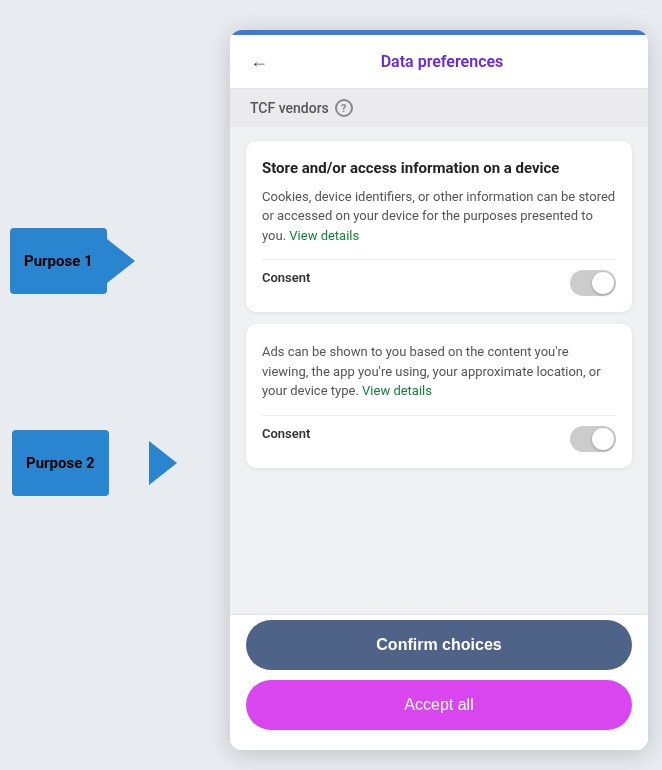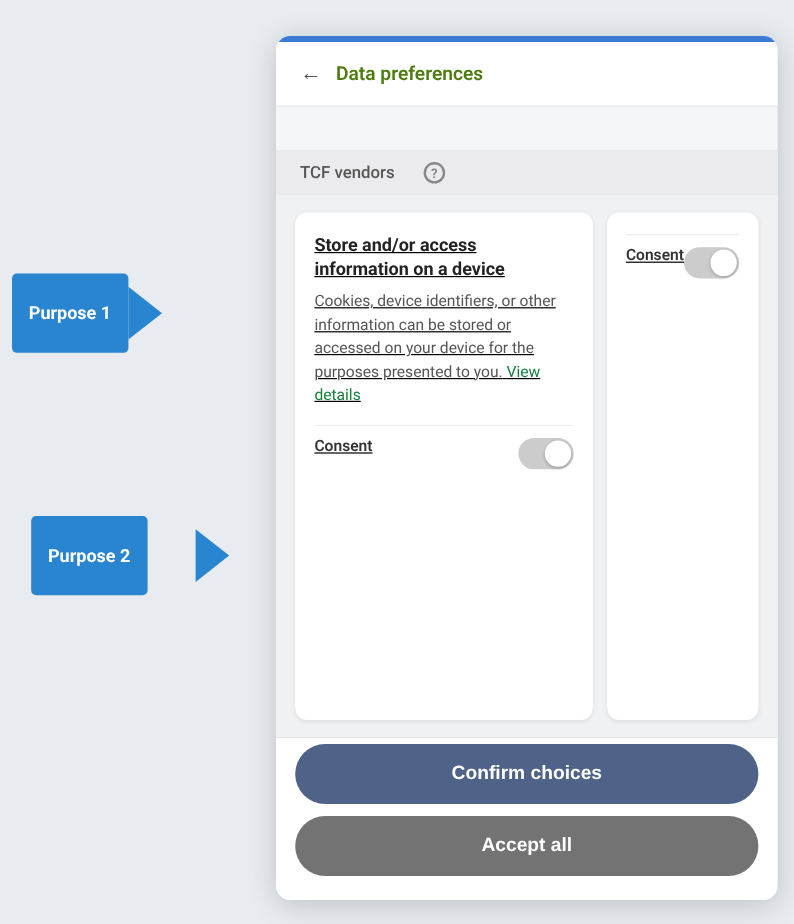--- a/index.html
+++ b/index.html
@@ -32,27 +32,27 @@
       z-index: 10;
     }
 
     .arrow-label-1 {
       top: 228px;
       left: 10px;
     }
 
     .arrow-label-2 {
       top: 430px;
-      left: 26px;
+      left: 12px;
       gap: 40px;
     }
 
     .arrow-box {
       background: #2a85d0;
-      color: #ffffff;
+      color: #000000;
       font-weight: bold;
       font-size: 15px;
       padding: 24px 14px;
       border-radius: 4px;
       white-space: nowrap;
       position: relative;
       z-index: 2;
     }
 
     .arrow-triangle {
@@ -104,35 +104,35 @@
       padding: 0;
       display: flex;
       align-items: center;
       color: #555;
       font-size: 18px;
       margin-right: 12px;
     }
 
     .modal-title {
       flex: 1;
+      text-align: center;
       font-size: 16px;
       font-weight: 600;
-      color: #4d7c0f;
+      color: #6d28d9;
       padding-right: 24px;
     }
 
     
     .section-header {
       background: #ebebed;
       padding: 10px 20px;
       display: flex;
       align-items: center;
-      gap: 24px;
-      flex-shrink: 0;
-      margin-top: 36px;
+      gap: 6px;
+      flex-shrink: 0;
     }
 
     .section-header-text {
       font-size: 14px;
       color: #555;
       font-weight: 500;
     }
 
     .help-icon {
       width: 18px;
@@ -148,25 +148,24 @@
       flex-shrink: 0;
       cursor: pointer;
     }
 
     
     .modal-scroll {
       flex: 1;
       overflow-y: auto;
       padding: 14px 16px;
       display: flex;
-      flex-direction: row;
+      flex-direction: column;
       gap: 12px;
       background: #f0f1f3;
       position: relative;
-      text-decoration: underline;
     }
 
     
     .modal-scroll::-webkit-scrollbar {
       width: 6px;
     }
     .modal-scroll::-webkit-scrollbar-track {
       background: #e0e0e0;
     }
     .modal-scroll::-webkit-scrollbar-thumb {
@@ -256,27 +255,27 @@
       border: none;
       border-radius: 28px;
       padding: 16px;
       font-size: 16px;
       font-weight: 700;
       cursor: pointer;
       width: 100%;
     }
 
     .btn-accept {
-      background: #737373;
+      background: #d946ef;
       color: #fff;
       border: none;
       border-radius: 28px;
       padding: 16px;
       font-size: 16px;
-      font-weight: 700;
+      font-weight: 400;
       cursor: pointer;
       width: 100%;
     }
   </style>
 </head>
 <body>
 
 <div class="background"></div>
 
 <div class="arrow-label arrow-label-1">
@@ -316,20 +315,24 @@
       </div>
       <div class="consent-row">
         <span class="consent-label">Consent</span>
         <div class="toggle">
           <div class="toggle-thumb"></div>
         </div>
       </div>
     </div>
 
     <div class="purpose-card">
+      <div class="purpose-desc">
+        <span>Ads can be shown to you based on the content you're viewing, the app you're using, your approximate location, or your device type.</span>
+        <a class="view-details-link">View details</a>
+      </div>
       <div class="consent-row">
         <span class="consent-label">Consent</span>
         <div class="toggle">
           <div class="toggle-thumb"></div>
         </div>
       </div>
     </div>
 
   </div>
 

